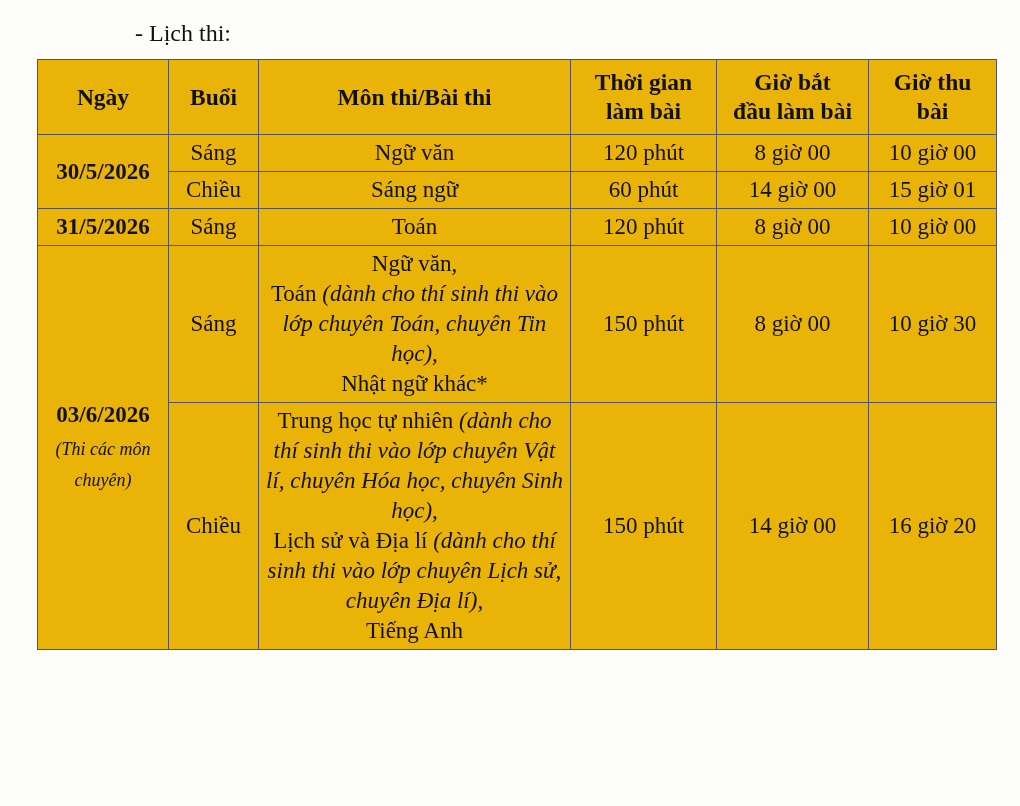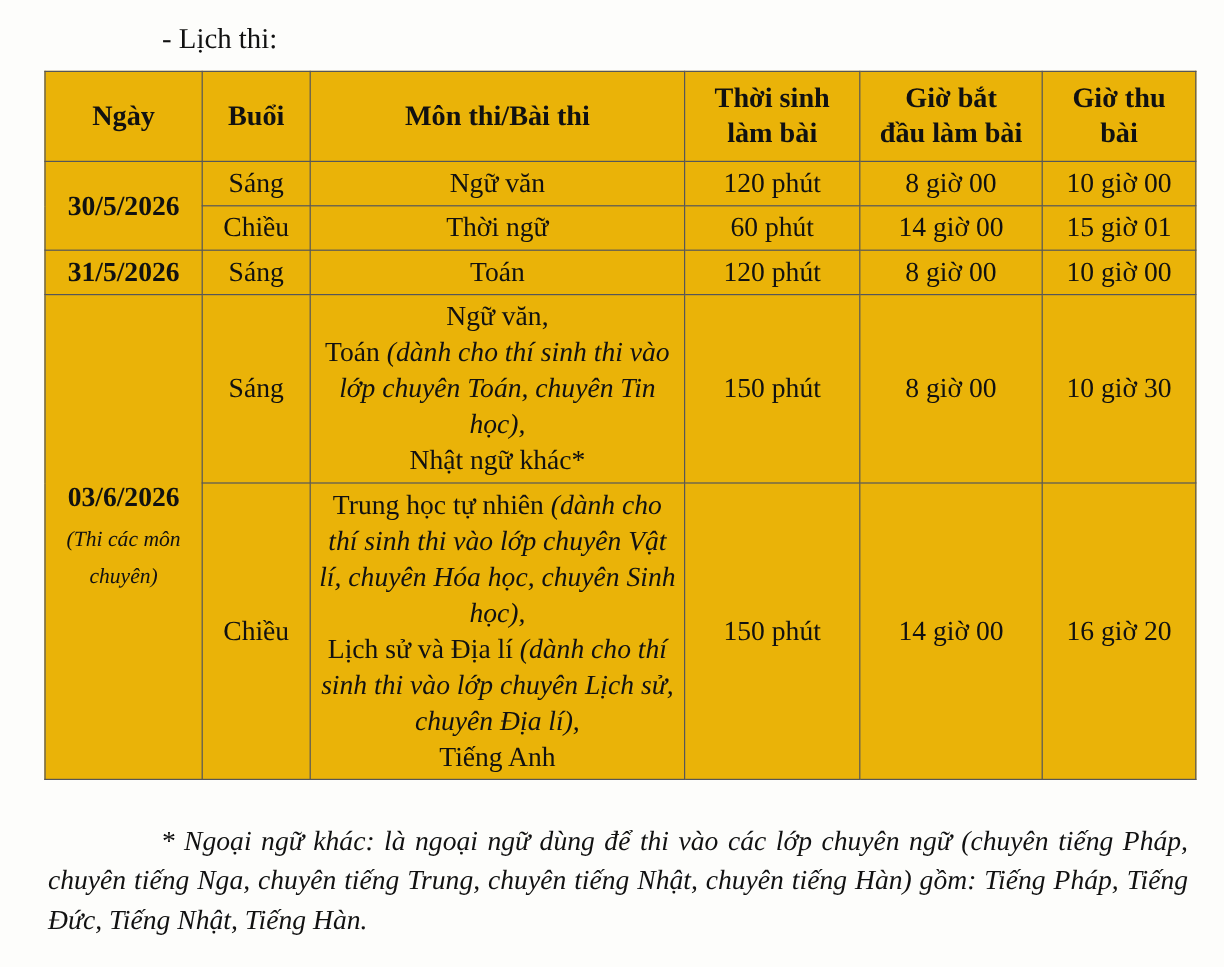--- a/index.html
+++ b/index.html
@@ -128,21 +128,21 @@
           <th>
             <span>Ngày</span>
           </th>
           <th>
             <span>Buổi</span>
           </th>
           <th>
             <span>Môn thi/Bài thi</span>
           </th>
           <th>
-            <span>Thời sinh</span><br>
+            <span>Thời gian</span><br>
             <span>làm bài</span>
           </th>
           <th>
             <span>Giờ bắt</span><br>
             <span>đầu làm bài</span>
           </th>
           <th>
             <span>Giờ thu</span><br>
             <span>bài</span>
           </th>
@@ -169,21 +169,21 @@
           <td>
             <span>10 giờ 00</span>
           </td>
         </tr>
 
         <tr>
           <td>
             <span>Chiều</span>
           </td>
           <td class="subject-cell">
-            <span>Thời ngữ</span>
+            <span>Sáng ngữ</span>
           </td>
           <td>
             <span>60 phút</span>
           </td>
           <td>
             <span>14 giờ 00</span>
           </td>
           <td>
             <span>15 giờ 01</span>
           </td>
@@ -243,15 +243,14 @@
           </td>
           <td>
             <span>16 giờ 20</span>
           </td>
         </tr>
 
       </tbody>
     </table>
   </div>
 
-  <div class="footnote">* Ngoại ngữ khác: là ngoại ngữ dùng để thi vào các lớp chuyên ngữ (chuyên tiếng Pháp, chuyên tiếng Nga, chuyên tiếng Trung, chuyên tiếng Nhật, chuyên tiếng Hàn) gồm: Tiếng Pháp, Tiếng Đức, Tiếng Nhật, Tiếng Hàn.</div>
 
 </div>
 
 </body></html>

